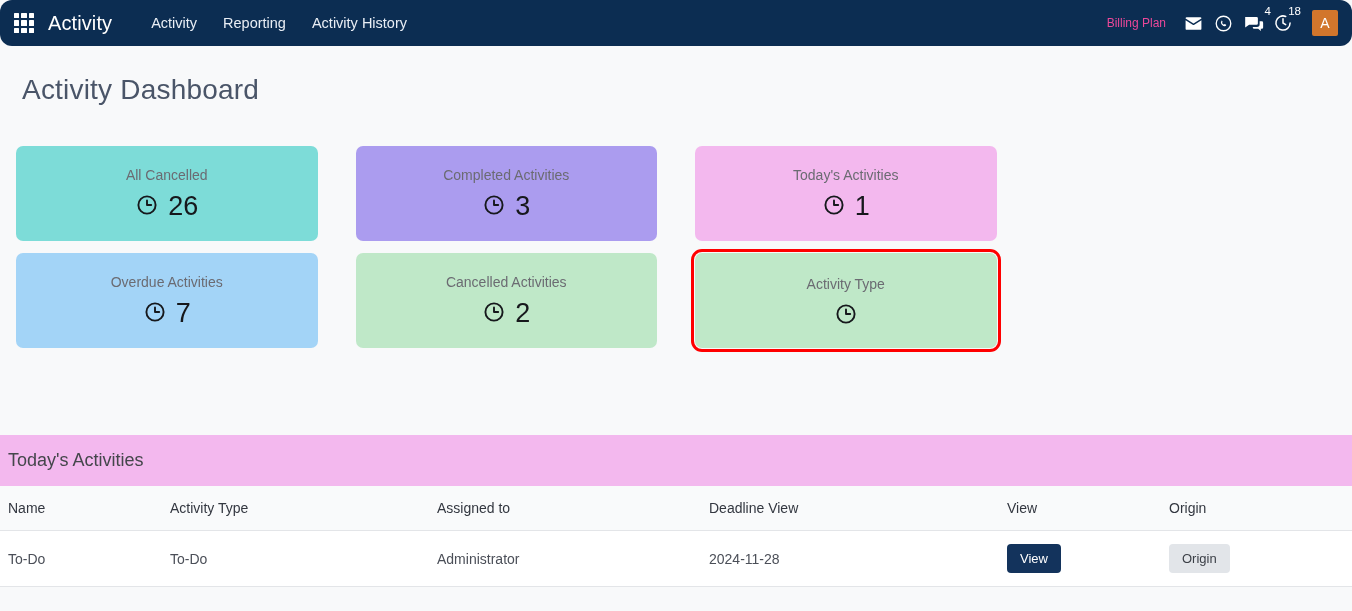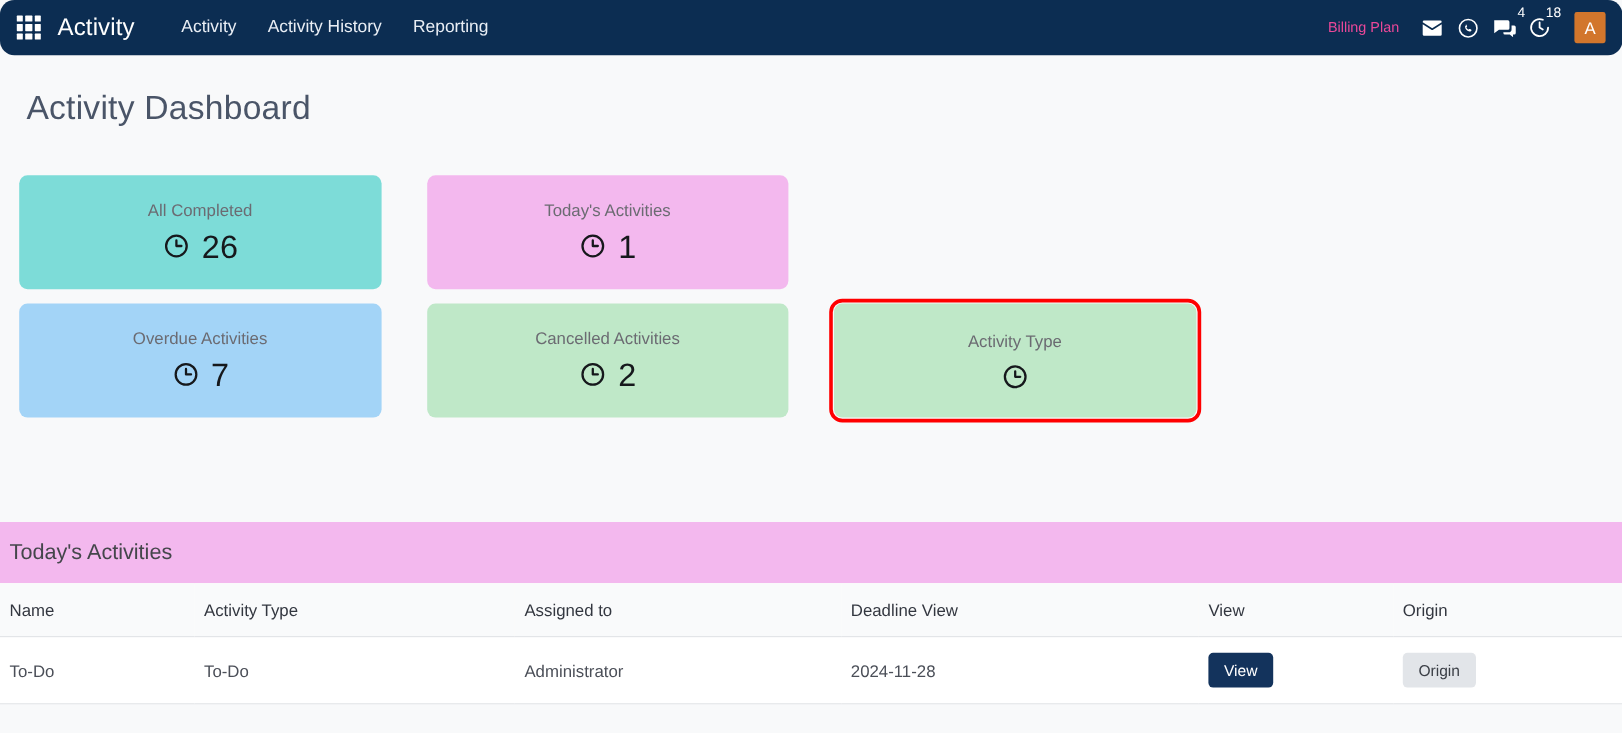--- a/index.html
+++ b/index.html
@@ -230,22 +230,22 @@
     <i></i>
     <i></i>
     <i></i>
     <i></i>
   </div>
 
   <div class="brand">Activity</div>
 
   <div class="nav-links">
     <div class="nav-link">Activity</div>
+    <div class="nav-link">Reporting</div>
     <div class="nav-link">Activity History</div>
-    <div class="nav-link">Reporting</div>
   </div>
 
   <div class="nav-right">
     <div class="billing-plan">Billing Plan</div>
 
     <div class="nav-icon">
       <svg width="19" height="19" viewBox="0 0 24 24" fill="#ffffff">
         <path d="M2 5.5A1.5 1.5 0 0 1 3.5 4h17A1.5 1.5 0 0 1 22 5.5v.3l-10 6.2-10-6.2v-.3zM2 7.9V18.5A1.5 1.5 0 0 0 3.5 20h17a1.5 1.5 0 0 0 1.5-1.5V7.9l-9.5 5.9a1 1 0 0 1-1 0L2 7.9z"></path>
       </svg>
     </div>
@@ -277,33 +277,45 @@
   </div>
 </div>
 
 <div class="page-title">Activity Dashboard</div>
 
 <div class="cards-wrap">
 
   <div class="cards-row">
 
     <div class="card" id="card0" style="background: rgb(125, 220, 216);">
-      <div class="card-title">All Completed</div>
+      <div class="card-title">All Cancelled</div>
       <div class="card-value-row">
         <span class="card-clock">
           <svg width="24" height="24" viewBox="0 0 24 24" fill="none" stroke="#16181c" stroke-width="1.9" stroke-linecap="round">
             <circle cx="12" cy="12" r="8.6"></circle>
               <path d="M12 12h4.2M12 12V7.4"></path>
           </svg>
         </span>
         <span class="card-value">26</span>
       </div>
     </div>
 
 
+    <div class="card" id="card2" style="background: rgb(171, 156, 239);">
+      <div class="card-title">Completed Activities</div>
+      <div class="card-value-row">
+        <span class="card-clock">
+          <svg width="24" height="24" viewBox="0 0 24 24" fill="none" stroke="#16181c" stroke-width="1.9" stroke-linecap="round">
+            <circle cx="12" cy="12" r="8.6"></circle>
+              <path d="M12 12h4.2M12 12V7.4"></path>
+          </svg>
+        </span>
+        <span class="card-value">3</span>
+      </div>
+    </div>
 
     <div class="card" id="card3" style="background: rgb(243, 184, 238);">
       <div class="card-title">Today's Activities</div>
       <div class="card-value-row">
         <span class="card-clock">
           <svg width="24" height="24" viewBox="0 0 24 24" fill="none" stroke="#16181c" stroke-width="1.9" stroke-linecap="round">
             <circle cx="12" cy="12" r="8.6"></circle>
               <path d="M12 12h4.2M12 12V7.4"></path>
           </svg>
         </span>

